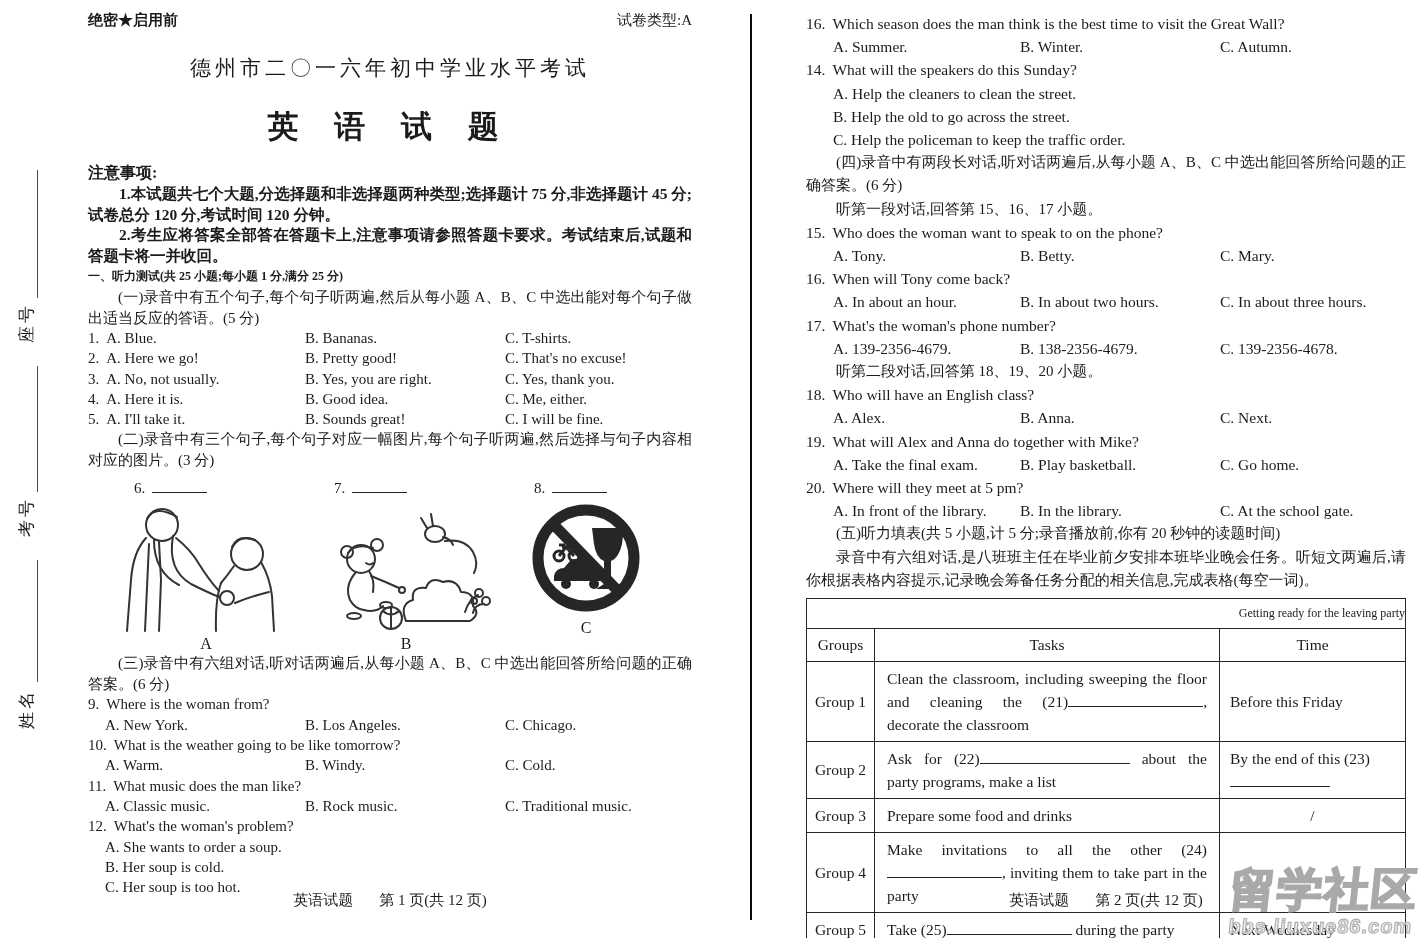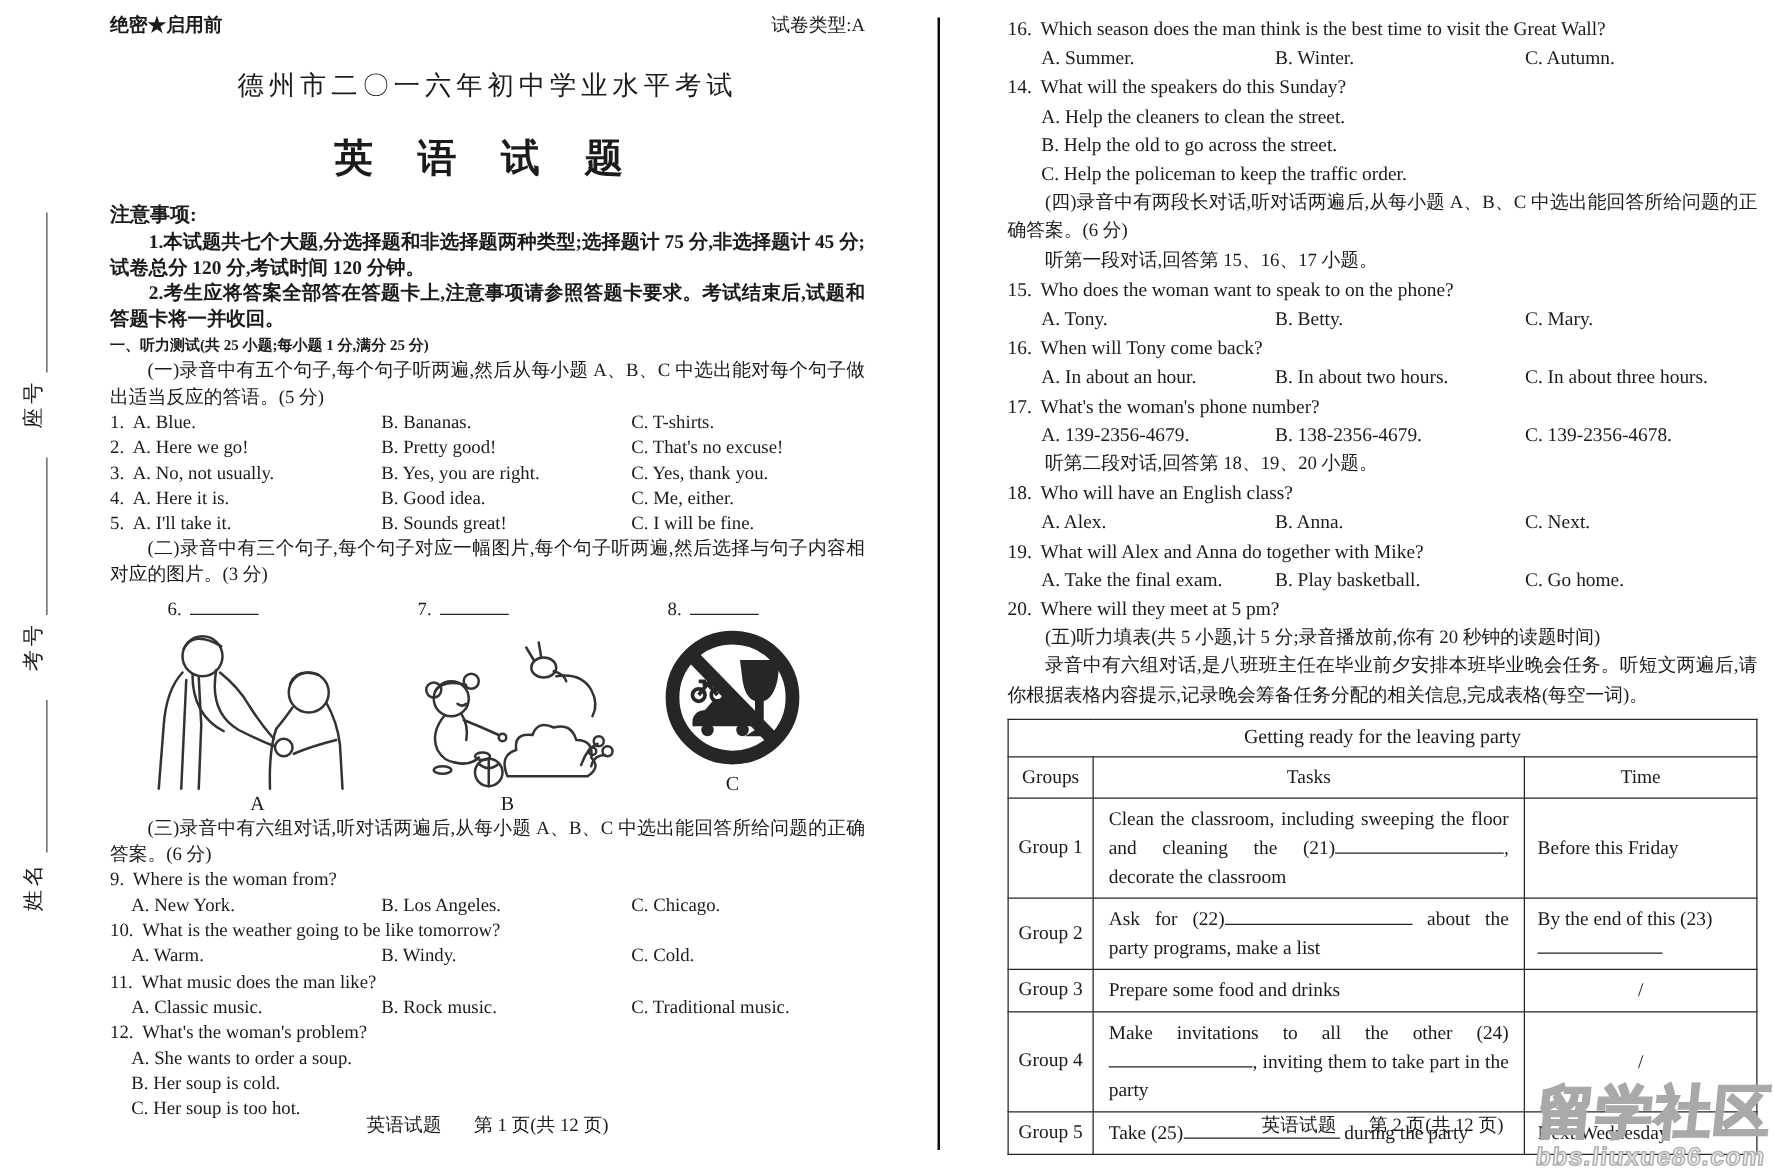--- a/index.html
+++ b/index.html
@@ -62,21 +62,21 @@
   
   #page2 { padding-top:12px; }
   .l  { font-size:15.5px; line-height:23.2px; }
   .og { display:grid; grid-template-columns:187px 200px 1fr; padding-left:27px; font-size:15.5px; line-height:23.2px; }
   .stack2 > div { padding-left:27px; font-size:15.5px; line-height:23.2px; }
   .p2para { font-size:15px; line-height:23.2px; text-indent:2em; text-align:justify; }
   .dnote  { padding-left:30px; font-size:15px; line-height:23.2px; }
 
   table.ltable { width:100%; border-collapse:collapse; margin-top:6px; font-size:15.5px; }
   .ltable td { border:1.5px solid #262626; vertical-align:middle; }
-  .t-title { text-align:center; height:30px; font-size:16px; }
+  .t-title { text-align:right; height:30px; font-size:12px; }
   .t-head td { text-align:center; height:33px; }
   .col-group { width:68px; text-align:center; }
   .col-task  { padding:5px 12px; line-height:23px; text-align:justify; }
   .col-time  { width:186px; padding:5px 10px; line-height:23px; }
   .slash { text-align:center; }
 
   
   .wm { position:absolute; right:2px; bottom:0; z-index:9; text-align:center;
         font-family:"Liberation Sans","DejaVu Sans",sans-serif; transform:skewX(-6deg); }
   .wm1 { font-size:45px; font-weight:800; letter-spacing:2px; color:#ececec;
@@ -288,20 +288,25 @@
       <span>B. Anna.</span>
       <span>C. Next.</span>
     </div>
     <div class="l"><span class="qn">19.</span><span>What will Alex and Anna do together with Mike?</span></div>
     <div class="og">
       <span>A. Take the final exam.</span>
       <span>B. Play basketball.</span>
       <span>C. Go home.</span>
     </div>
     <div class="l"><span class="qn">20.</span><span>Where will they meet at 5 pm?</span></div>
+    <div class="og">
+      <span>A. In front of the library.</span>
+      <span>B. In the library.</span>
+      <span>C. At the school gate.</span>
+    </div>
 
     <p class="p2para">(五)听力填表(共 5 小题,计 5 分;录音播放前,你有 20 秒钟的读题时间)</p>
     <p class="p2para">录音中有六组对话,是八班班主任在毕业前夕安排本班毕业晚会任务。听短文两遍后,请你根据表格内容提示,记录晚会筹备任务分配的相关信息,完成表格(每空一词)。</p>
 
     <table class="ltable">
       <tbody>
           <tr>
             <td colspan="3" class="t-title">Getting ready for the leaving party</td>
           </tr>
       <tr class="t-head">

